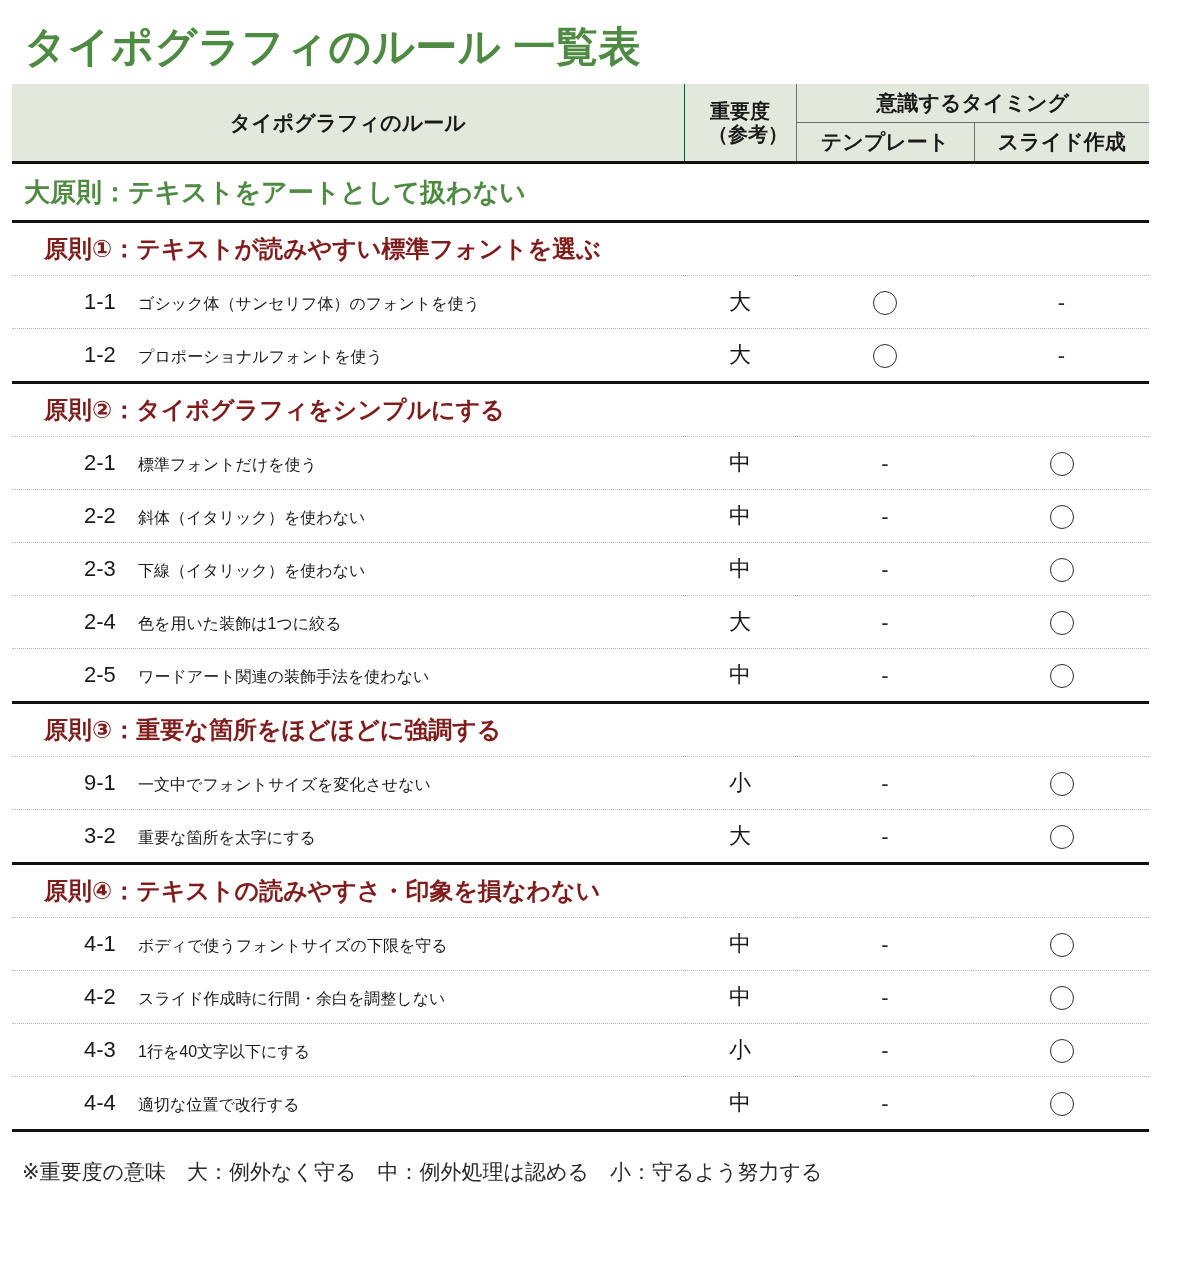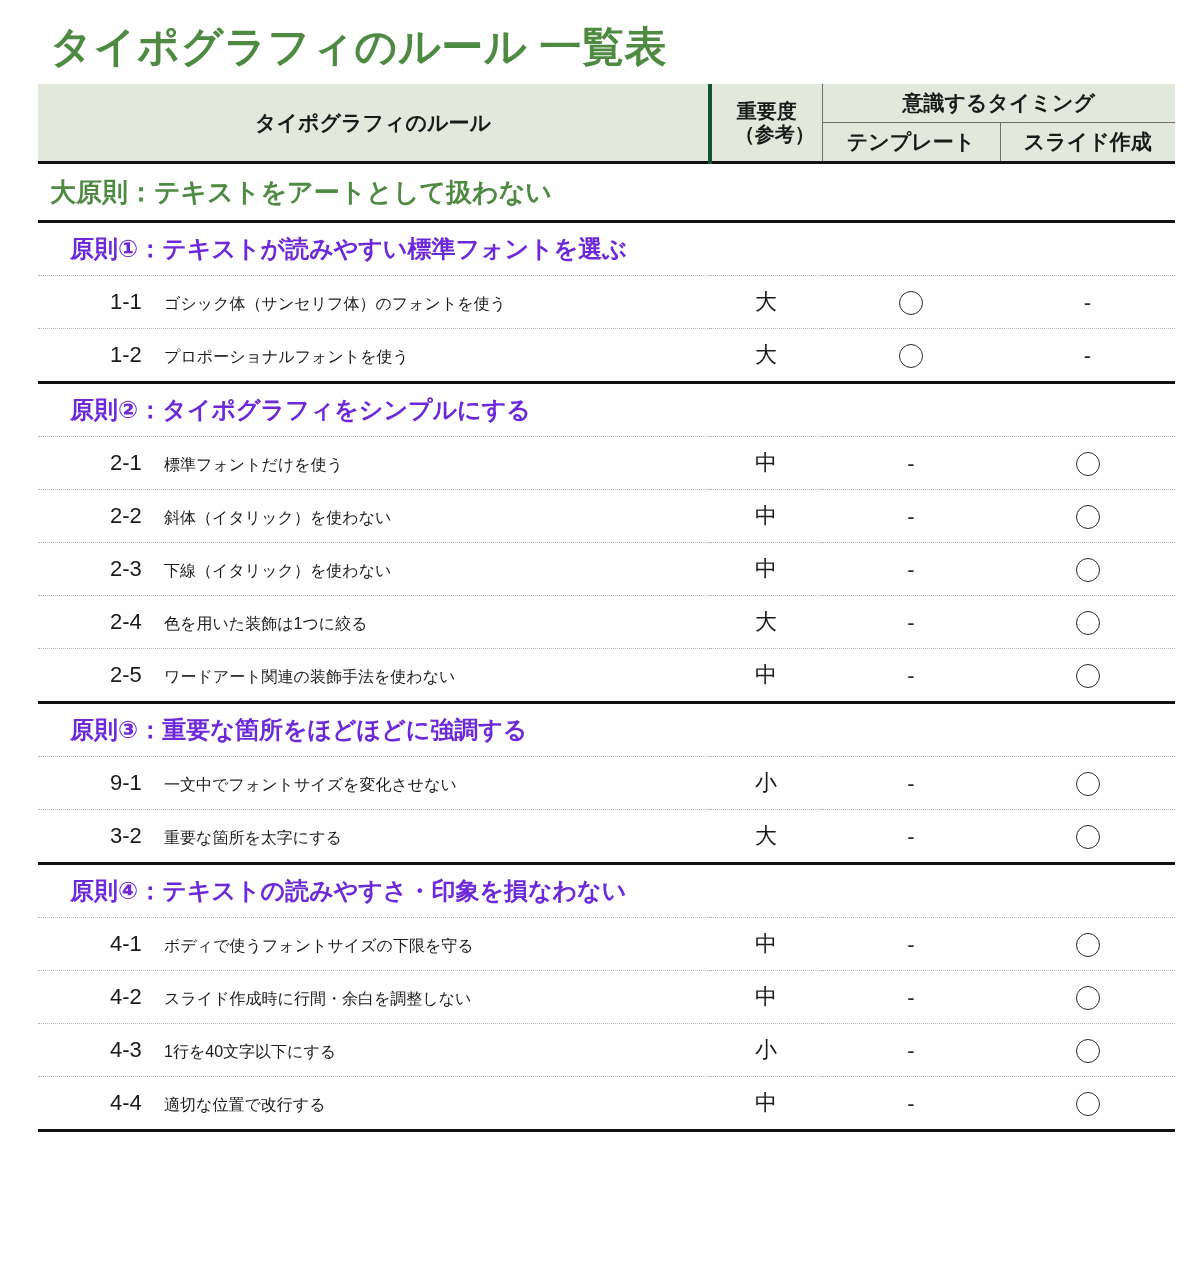--- a/index.html
+++ b/index.html
@@ -13,21 +13,21 @@
     font-family: "Liberation Sans", "DejaVu Sans", sans-serif;
     color: #1a1a1a;
     overflow: hidden;
   }
 
   .page {
     position: relative;
     width: 1200px;
     height: 1266px;
     box-sizing: border-box;
-    padding: 0 38px;
+    padding: 0 12px;
   }
 
   
   .page-title {
     color: #4f8a43;
     font-size: 42px;
     font-weight: bold;
     letter-spacing: 0.5px;
     line-height: 1;
     padding: 26px 0 16px 12px;
@@ -54,21 +54,21 @@
     color: #1a1a1a;
     text-align: center;
     padding: 0;
     height: 38px;
     vertical-align: middle;
   }
   .th-rule {
     border-bottom: 3px solid #111;
   }
   .th-imp {
-    border-left: 4px solid #14532d;
+    border-left: 1px solid #14532d;
     border-bottom: 3px solid #111;
     line-height: 1.15;
     font-size: 20px;
   }
   .th-imp .l1 { display: block; }
   .th-imp .l2 { display: block; margin-left: 16px; }
   .th-timing {
     border-left: 1px solid #6e6e6e;
     border-bottom: 1px solid #6e6e6e;
   }
@@ -97,21 +97,21 @@
     padding-left: 12px;
     white-space: nowrap;
   }
 
   
   .row-principle td {
     height: 52px;
     border-bottom: 1px dotted #b9b9b9;
   }
   .principle-text {
-    color: #6d28d9;
+    color: #7f1d1d;
     font-weight: bold;
     font-size: 24px;
     padding-left: 32px;
     white-space: nowrap;
   }
 
   
   .row-rule td {
     height: 52px;
     border-bottom: 1px dotted #b9b9b9;
@@ -280,14 +280,15 @@
         </tr>
         <tr class="row-rule last-of-group">
           <td class="rule-cell"><span class="rule-no">4-4</span><span class="rule-label">適切な位置で改行する</span></td>
           <td class="mark-cell">中</td>
           <td class="mark-cell"><span class="mark-dash">-</span></td>
           <td class="mark-cell"><span class="mark-circle"></span></td>
         </tr>
       </tbody>
   </table>
 
+  <div class="footnote">※重要度の意味　大：例外なく守る　中：例外処理は認める　小：守るよう努力する</div>
 
 </div>
 
 </body></html>

